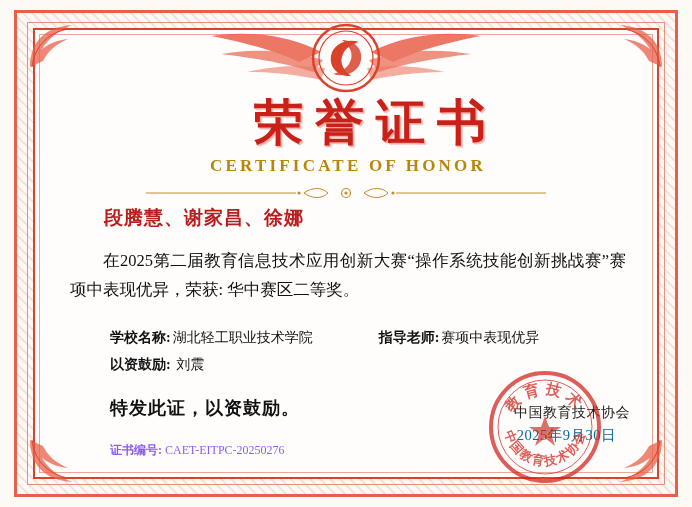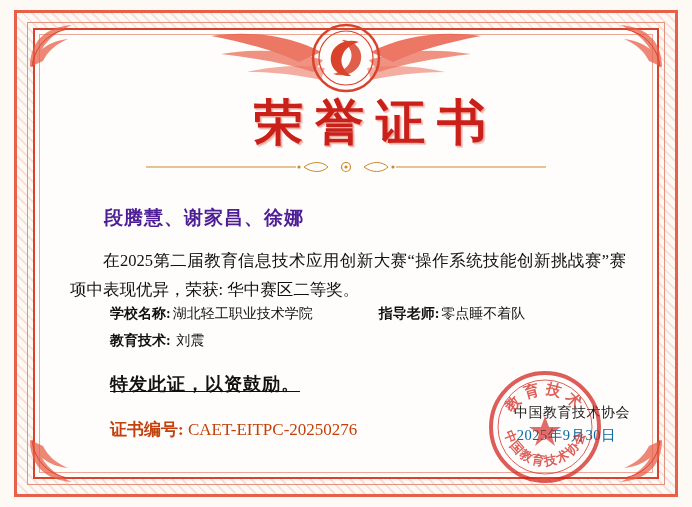--- a/index.html
+++ b/index.html
@@ -117,31 +117,31 @@
     position: absolute;
     left: 70px;
     right: 60px;
     top: 205px;
     color: #1a1a1a;
   }
   .recipient {
     font-size: 19px;
     font-weight: bold;
     letter-spacing: 1px;
-    color: #4c1d95;
+    color: #b91c1c;
     margin-bottom: 16px;
     padding-left: 34px;
   }
   .para {
     font-size: 16.5px;
     line-height: 1.75;
     text-indent: 33px;
     text-align: justify;
     color: #111;
-    margin-bottom: 0;
+    margin-bottom: 24px;
     padding-right: 6px;
   }
   .fields {
     display: flex;
     align-items: flex-end;
     font-size: 14px;
     margin-left: 40px;
     margin-bottom: 9px;
   }
   .field-label {
@@ -160,26 +160,25 @@
     font-size: 14px;
     margin-bottom: 22px;
   }
   .encourage {
     font-size: 18px;
     font-weight: bold;
     letter-spacing: 1px;
     margin-left: 40px;
     margin-bottom: 22px;
     color: #111;
-    text-decoration: underline;
   }
   .cert-no {
-    font-size: 17px;
+    font-size: 12px;
     margin-left: 40px;
-    color: #c2410c;
+    color: #8b5cf6;
   }
   .cert-no .lbl { font-weight: bold; }
 
   
   .seal {
     position: absolute;
     right: 88px;
     top: 368px;
     width: 118px;
     height: 118px;
@@ -248,20 +247,21 @@
 
       <circle cx="165" cy="40" r="33" fill="none" stroke="#d9432c" stroke-width="2.5"></circle>
       <circle cx="165" cy="40" r="27" fill="none" stroke="#d9432c" stroke-width="1.2"></circle>
       <path d="M178 24 C166 20 152 26 150 38 C148 50 158 59 170 58 C162 52 158 44 162 36 C165 29 172 26 178 24 Z" fill="#d9432c"></path>
       <path d="M152 56 C164 60 178 54 180 42 C182 31 173 22 161 22 C169 28 173 36 169 44 C166 51 159 54 152 56 Z" fill="#d9432c" opacity="0.85"></path>
     </svg>
   </div>
 
   <div class="title-block">
     <div class="title-cn">荣誉证书</div>
+    <div class="title-en">CERTIFICATE OF HONOR</div>
     <div class="divider">
       <svg width="420" height="16" viewBox="0 0 420 16">
         <line x1="10" y1="8" x2="160" y2="8" stroke="#c98a2e" stroke-width="1"></line>
         <line x1="260" y1="8" x2="410" y2="8" stroke="#c98a2e" stroke-width="1"></line>
         <path d="M168 8 C176 2 186 2 192 8 C186 14 176 14 168 8 Z" fill="none" stroke="#c98a2e" stroke-width="1"></path>
         <path d="M228 8 C236 2 246 2 252 8 C246 14 236 14 228 8 Z" fill="none" stroke="#c98a2e" stroke-width="1"></path>
         <circle cx="210" cy="8" r="4.5" fill="none" stroke="#c98a2e" stroke-width="1.2"></circle>
         <circle cx="210" cy="8" r="1.6" fill="#c98a2e"></circle>
         <circle cx="163" cy="8" r="1.6" fill="#c98a2e"></circle>
         <circle cx="257" cy="8" r="1.6" fill="#c98a2e"></circle>
@@ -271,25 +271,25 @@
 
   <div class="body">
     <div class="recipient">段腾慧、谢家昌、徐娜</div>
     <div class="para">在2025第二届教育信息技术应用创新大赛“操作系统技能创新挑战赛”赛项中表现优异，荣获: 华中赛区二等奖。</div>
 
     <div class="fields">
       <span class="field-label">学校名称:</span>
       <span class="field-value">湖北轻工职业技术学院</span>
       <span class="field-gap"></span>
       <span class="field-label">指导老师:</span>
-      <span class="field-value">零点睡不着队</span>
+      <span class="field-value">赛项中表现优异</span>
     </div>
 
     <div class="teacher-row">
-      <span class="field-label">教育技术:</span>
+      <span class="field-label">以资鼓励:</span>
       <span class="field-value">刘震</span>
     </div>
 
     <div class="encourage">特发此证，以资鼓励。</div>
 
     <div class="cert-no">
       <span class="lbl">证书编号:</span>
       <span>CAET-EITPC-20250276</span>
     </div>
   </div>

